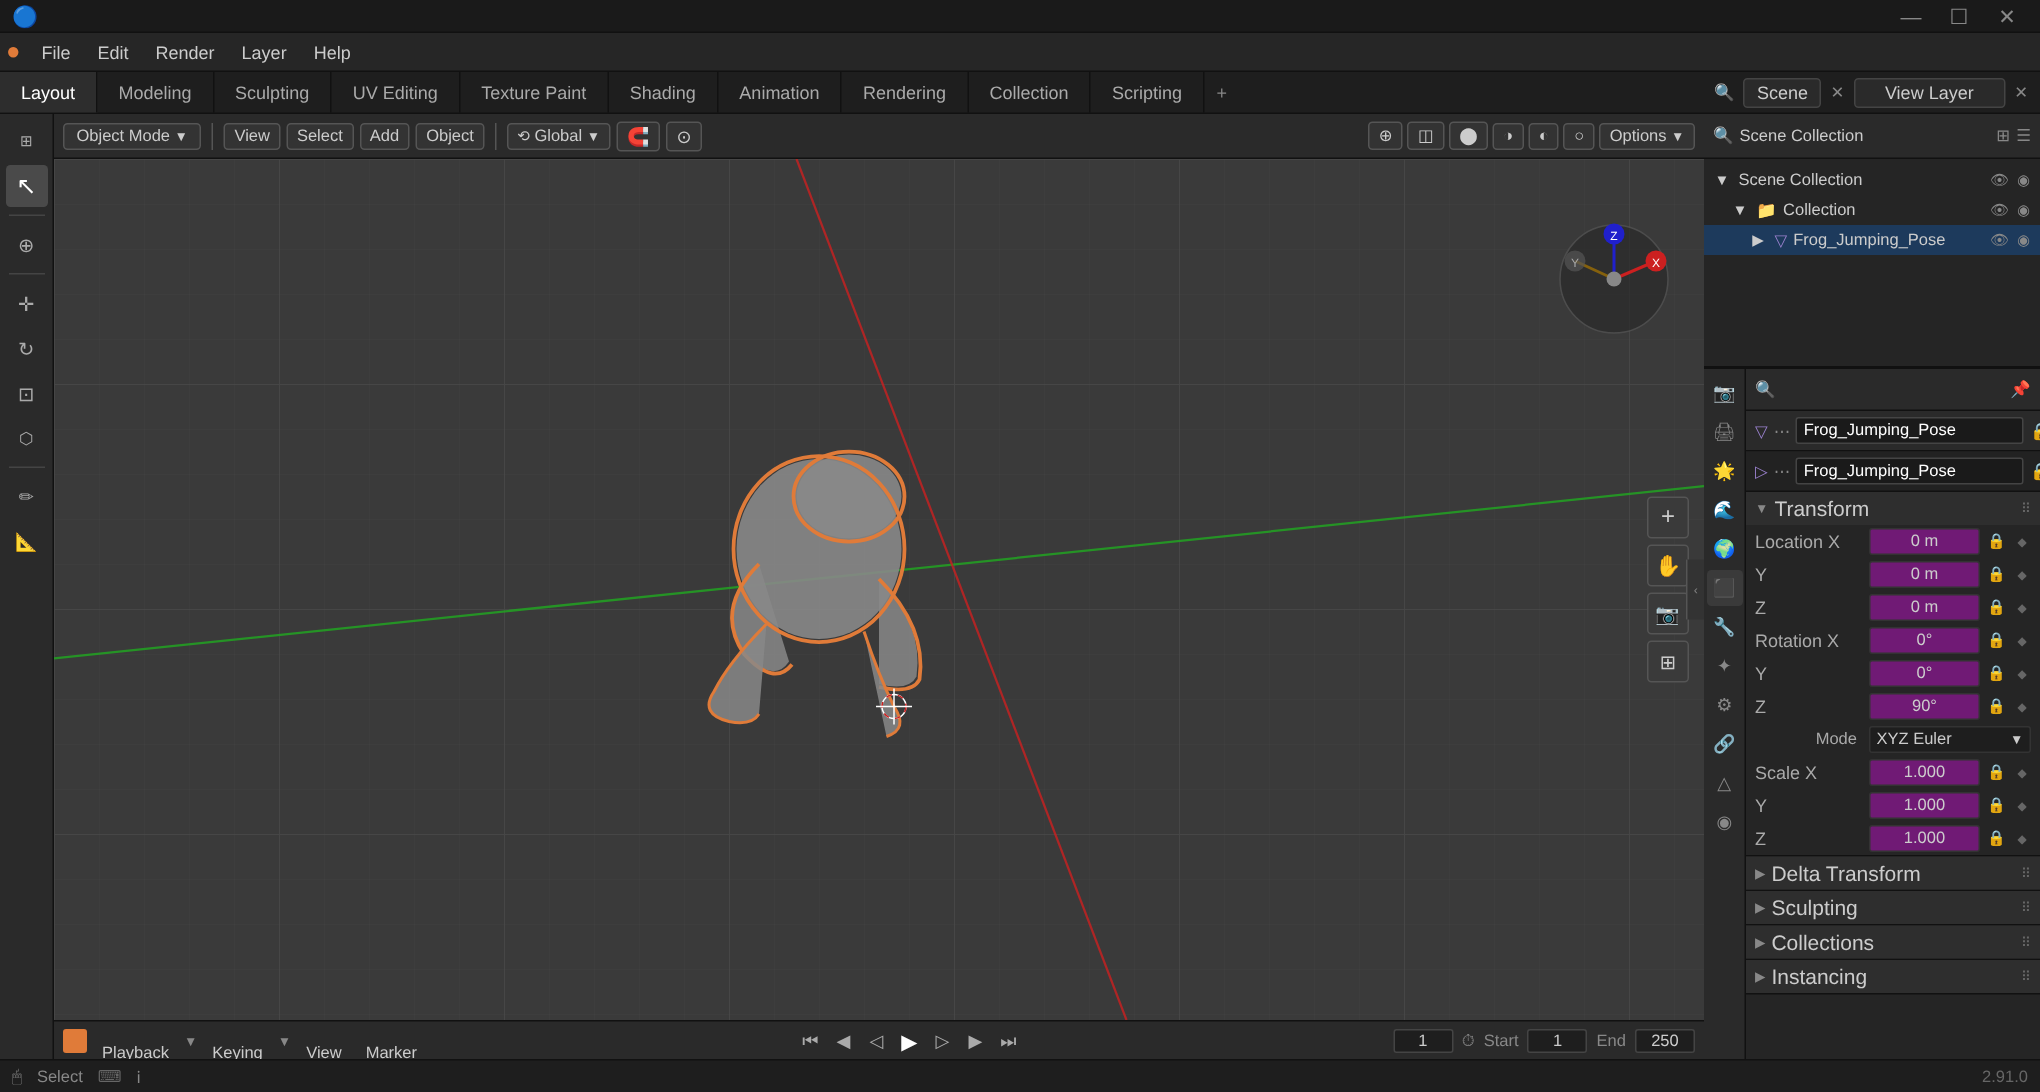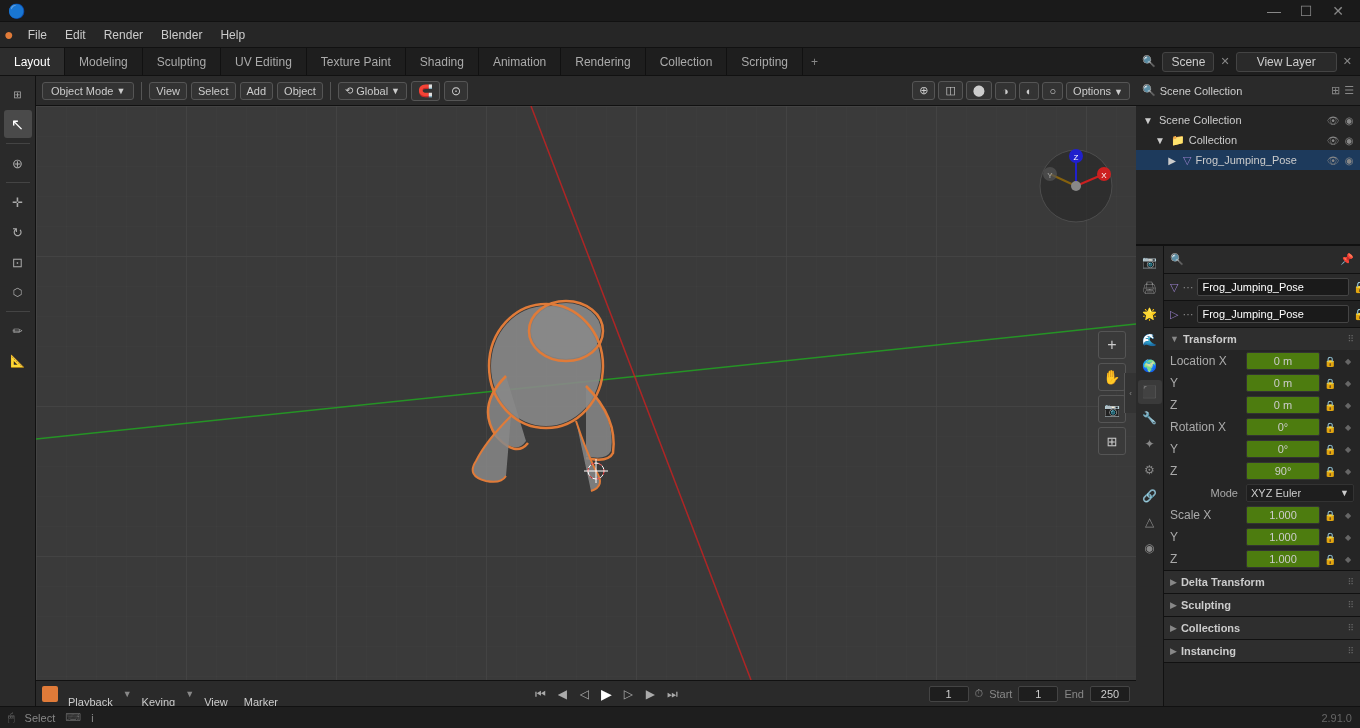--- a/index.html
+++ b/index.html
@@ -121,29 +121,29 @@
 
     
     .props-section {
       border-bottom: 1px solid #111;
     }
     .props-section-header {
       height: 22px; display: flex; align-items: center; padding: 0 6px;
       background: #2e2e2e; cursor: pointer; font-size: 11px; color: #ccc; gap: 4px;
     }
     .section-arrow { color: #888; font-size: 9px; }
-    .section-label { flex: 1; font-size: 11px; font-weight: bold; }
+    .section-label { flex: 1; font-size: 14px; font-weight: normal; }
     .props-section-content { background: #252525; }
 
     .transform-row {
       display: flex; align-items: center; height: 22px; padding: 0 6px; gap: 4px;
     }
     .transform-label { width: 72px; font-size: 12px; color: #aaa; text-align: left; padding-right: 4px; }
     .transform-field {
-      flex: 1; background: #4d7c0f; border: 1px solid #333; border-radius: 2px;
+      flex: 1; background: #701a75; border: 1px solid #333; border-radius: 2px;
       height: 18px; display: flex; align-items: center; justify-content: center;
       font-size: 11px; color: #ccc; cursor: pointer;
     }
     .transform-lock { width: 14px; text-align: center; color: #666; font-size: 10px; }
     .transform-keyframe { width: 12px; text-align: center; color: #666; font-size: 8px; }
 
     .mode-row {
       display: flex; align-items: center; height: 22px; padding: 0 6px; gap: 4px;
     }
     .mode-label { width: 72px; font-size: 11px; color: #aaa; text-align: right; padding-right: 4px; }
@@ -228,21 +228,21 @@
       <span style="font-size:14px;color:#888;cursor:pointer;margin:0 4px;">☐</span>
       <span style="font-size:14px;color:#888;cursor:pointer;margin:0 4px;">✕</span>
     </div>
   </div>
 
   <div id="menubar">
     <span style="color:#e07b39;font-size:16px;margin-right:4px;cursor:pointer;">●</span>
     <span class="menu-item">File</span>
     <span class="menu-item">Edit</span>
     <span class="menu-item">Render</span>
-    <span class="menu-item">Blender</span>
+    <span class="menu-item">Layer</span>
     <span class="menu-item">Help</span>
   </div>
 
   <div id="workspace-tabs">
     <div class="ws-tab active">
         <span>Layout</span>
       </div>
     <div class="ws-tab">
         <span>Modeling</span>
       </div>

